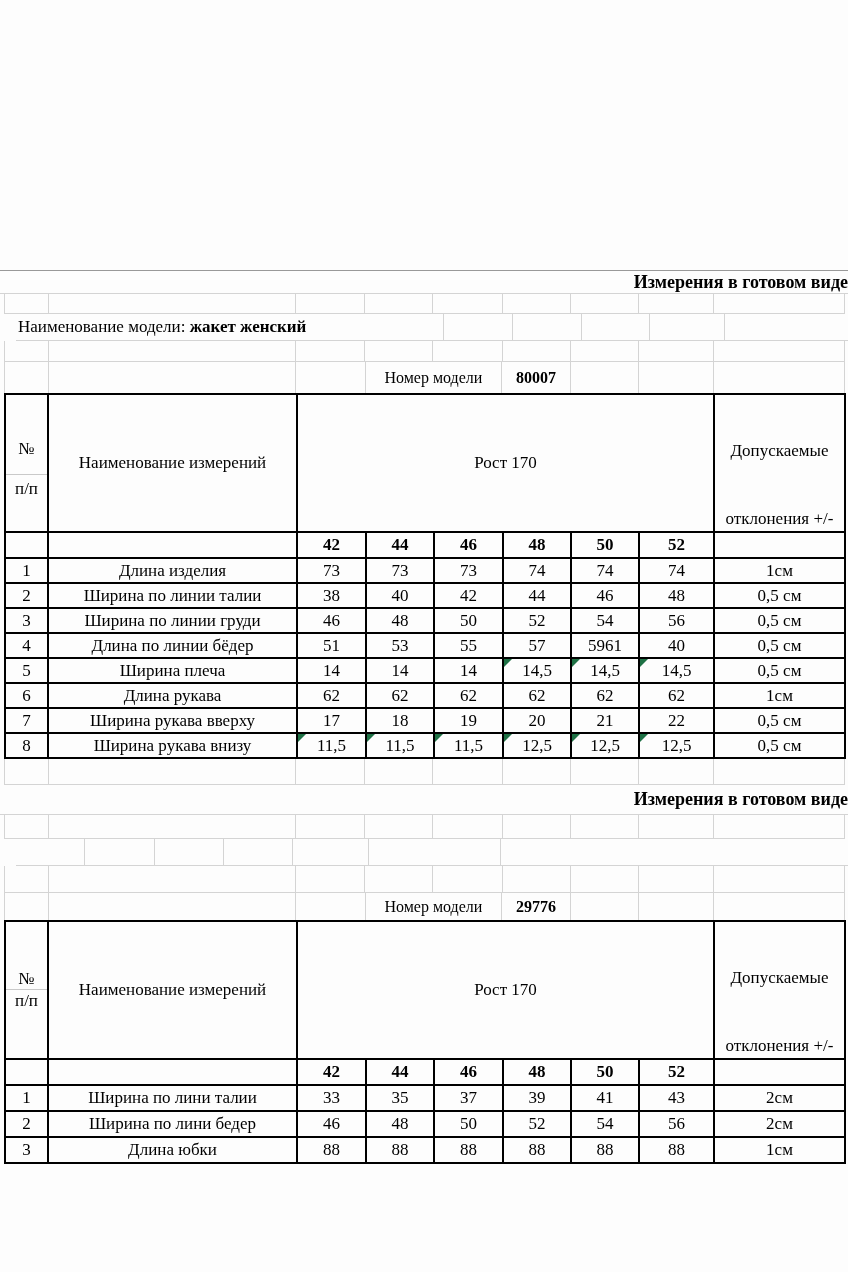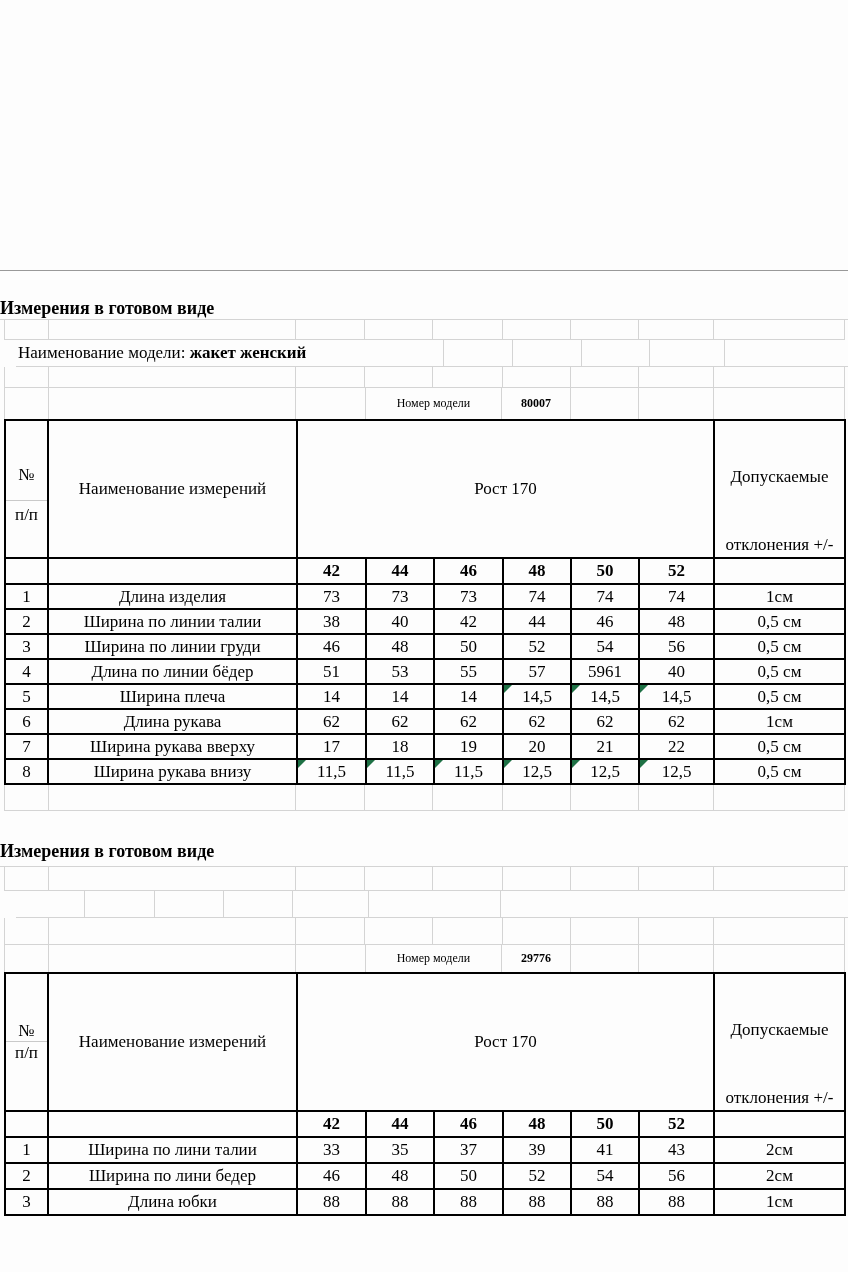--- a/index.html
+++ b/index.html
@@ -17,30 +17,30 @@
   }
   .blank-top{height:270px;border-bottom:1px solid var(--topline);}
   
   .grid{display:flex;margin-left:4px;width:840px;border-bottom:1px solid var(--grid);border-left:1px solid var(--grid);}
   .grid i{display:block;border-right:1px solid var(--grid);height:100%;}
   .g1{height:19px}.g2{height:20px}.gap{height:25px}.g3{height:23px}.g4{height:26px}
   .w0{width:43px}.w1{width:249px}
   .s1{width:69px}.s2{width:68px}.s3{width:69px}.s4{width:68px}.s5{width:68px}.s6{width:75px}
   .wd{width:131px}
   
-  .title-row{display:flex;align-items:center;justify-content:flex-start;
-    font-weight:bold;font-size:18px;border-bottom:1px solid var(--grid);margin-top:26px;}
+  .title-row{display:flex;align-items:center;justify-content:flex-end;
+    font-weight:bold;font-size:18px;border-bottom:1px solid var(--grid);}
   .t1{height:22px}.t2{height:29px}
   
   .label-row{display:flex;align-items:center;height:26px;margin-left:16px;width:840px;
     border-bottom:1px solid var(--grid);font-size:17px;}
   .label-row .label-text{width:361px;padding-left:2px;white-space:nowrap;}
   .label-row i{display:block;height:100%;border-right:1px solid var(--grid);}
   
-  .number-row{display:flex;align-items:stretch;margin-left:4px;width:840px;font-size:12px;border-left:1px solid var(--grid);}
+  .number-row{display:flex;align-items:stretch;margin-left:4px;width:840px;font-size:16px;border-left:1px solid var(--grid);}
   .n1{height:31px}.n2{height:27px}
   .number-row i,.number-row .nr-label,.number-row .nr-value{display:flex;align-items:center;justify-content:center;border-right:1px solid var(--grid);}
   .nr-label{width:137px;}
   .nr-value{width:68px;font-weight:bold;}
   
   .mtable{border-collapse:collapse;table-layout:fixed;width:840px;margin-left:4px;
     font-size:17px;text-align:center;}
   .mtable td{border:2px solid var(--border);padding:0;position:relative;vertical-align:middle;overflow:hidden;}
   .mtable .sizes td{font-weight:bold;}
   .tb1 .hdr td{height:78px}.tb1 .sizes td{height:24px}.tb1 .datarow td{height:23px}

